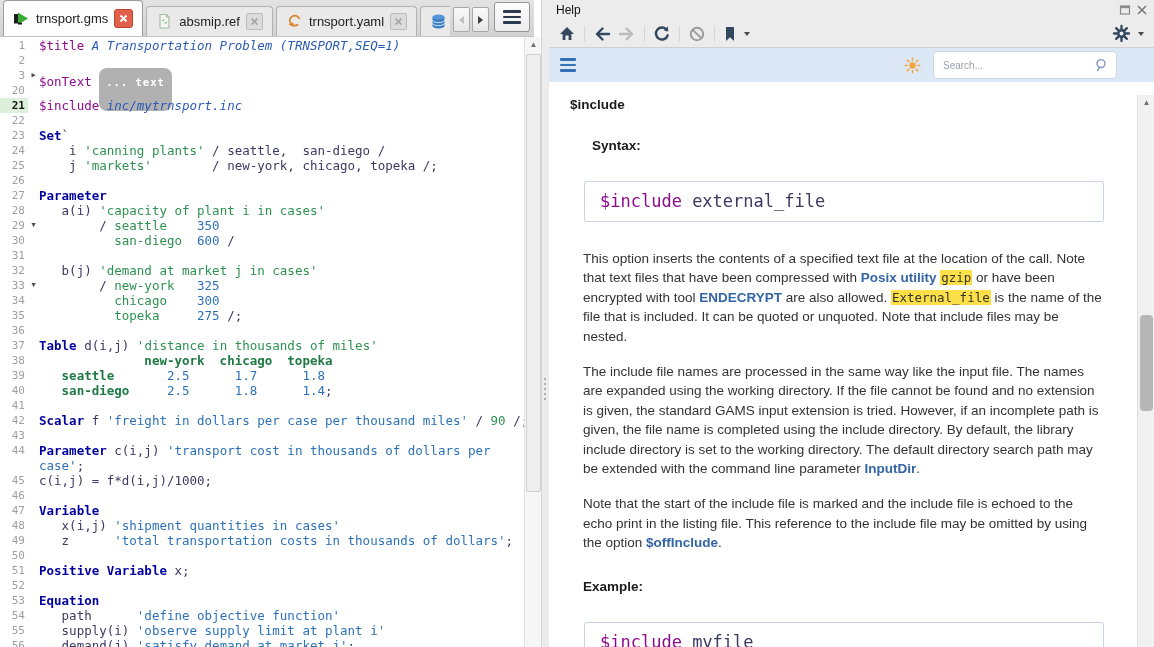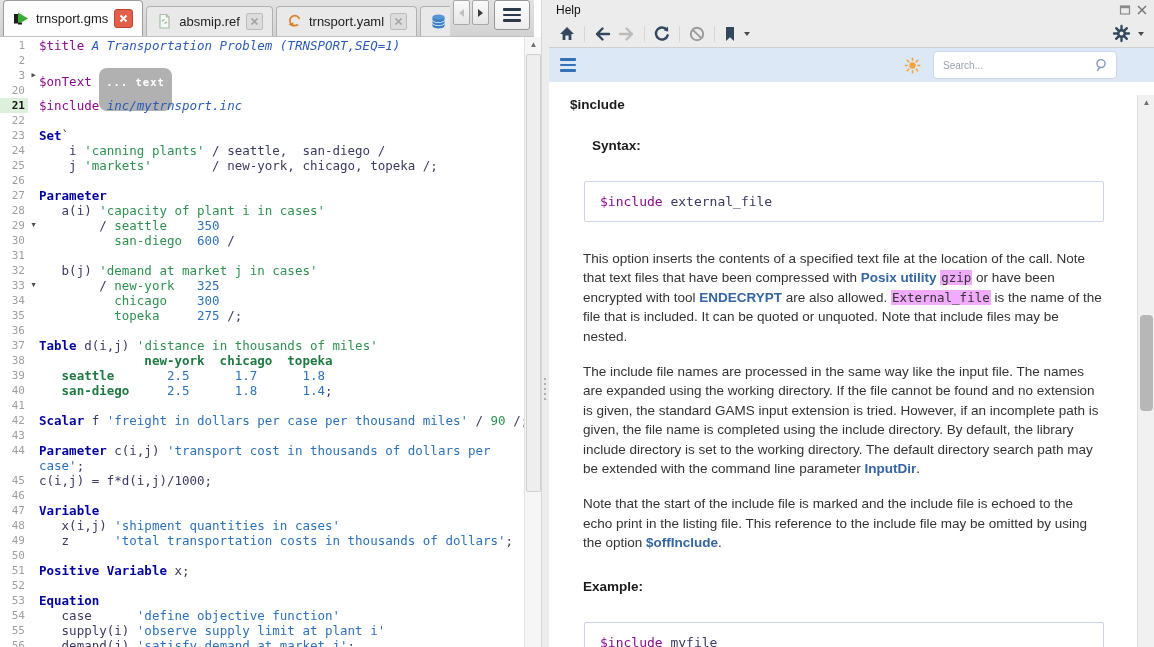--- a/index.html
+++ b/index.html
@@ -3,21 +3,21 @@
 <meta charset="utf-8">
 <style>
   html,body{margin:0;padding:0;background:#ececec;}
   .app{position:relative;width:1154px;height:647px;overflow:hidden;background:#ececec;
        font-family:"Liberation Sans",sans-serif;-webkit-font-smoothing:antialiased;}
 
   
   .left-pane{position:absolute;left:0;top:0;width:541px;height:647px;background:#fff;}
   .tabbar{position:absolute;left:0;top:0;width:534px;height:36px;
           background:linear-gradient(#e3e3e3,#d2d2d2);border-bottom:1px solid #c2c2c2;
-          display:flex;align-items:flex-start;}
+          display:flex;align-items:flex-end;}
   .tabs-strip{display:flex;align-items:flex-end;overflow:hidden;flex:1;height:36px;}
   .tab{display:flex;align-items:center;gap:6px;padding:0 9px;height:29px;flex:none;
        background:#e9e9e9;border:1px solid #b2b2b2;border-bottom:none;
        border-radius:4px 4px 0 0;margin-left:3px;font-size:13px;color:#222;white-space:nowrap;}
   .tab.active{height:35px;background:#fdfdfd;border-color:#9c9c9c;}
   .tab .ticon{width:17px;height:17px;flex:none;}
   .close-a{width:17px;height:17px;border-radius:3px;background:#e2604b;border:1px solid #bc4530;
            display:flex;align-items:center;justify-content:center;}
   .close-i{width:15px;height:15px;border-radius:2px;background:#dcdcdc;border:1px solid #bbb;
            display:flex;align-items:center;justify-content:center;}
@@ -80,25 +80,25 @@
   .searchbox input{border:none;outline:none;flex:1;font-size:10px;color:#333;min-width:0;
                    font-family:"Liberation Sans",sans-serif;background:transparent;}
   .searchbox input::placeholder{color:#9aa2ad;}
 
   .browser-content{position:absolute;left:0;right:17px;top:34px;bottom:0;overflow:hidden;
                    background:#fff;padding-left:21px;color:#333;}
   .doc-h1{font-size:13.5px;font-weight:bold;color:#1b1b1b;margin:15px 0 0 0;}
   .doc-sub{font-size:13.5px;font-weight:bold;color:#1b1b1b;margin:26px 12px 0 22px;}
   .codebox{margin:28px 0 0 14px;width:520px;box-sizing:border-box;background:#fff;
            border:1px solid #c9d4e8;border-radius:2px;padding:12px 15px;
-           font-family:"DejaVu Sans Mono",monospace;font-size:13px;line-height:15px;color:#333;}
+           font-family:"DejaVu Sans Mono",monospace;font-size:17px;line-height:15px;color:#333;}
   .doc-p{font-size:13.5px;line-height:19.4px;margin:16px 13px 0 13px;width:522px;}
   .doc-p:first-of-type{margin-top:27px;}
   .sg-link{color:#3465a4;font-weight:bold;}
-  .sg-code{font-family:"DejaVu Sans Mono",monospace;background:#f0abfc;font-size:12.5px;padding:0 1px;}
+  .sg-code{font-family:"DejaVu Sans Mono",monospace;background:#fde047;font-size:12.5px;padding:0 1px;}
   .hp-scroll{left:588px;top:47px;bottom:0;position:absolute;width:17px;background:#f1f1f1;border-left:1px solid #ddd;}
   .hp-thumb{position:absolute;left:2px;right:2px;top:220px;height:96px;background:#b7b7b7;border-radius:4px;}
 </style>
 </head>
 <body>
 
 <div class="app">
 
   <div class="left-pane">
     <div class="tabbar">
@@ -357,21 +357,21 @@
           <span class="codetxt"></span>
         </div>
         <div class="crow">
           <span class="gut">53</span>
           <span class="fold"></span>
           <span class="codetxt"><span class="sg-k">Equation</span></span>
         </div>
         <div class="crow">
           <span class="gut">54</span>
           <span class="fold"></span>
-          <span class="codetxt"><span class="sg-p">   case      </span><span class="sg-b">'define objective function'</span></span>
+          <span class="codetxt"><span class="sg-p">   path      </span><span class="sg-b">'define objective function'</span></span>
         </div>
         <div class="crow">
           <span class="gut">55</span>
           <span class="fold"></span>
           <span class="codetxt"><span class="sg-p">   supply(i) </span><span class="sg-b">'observe supply limit at plant i'</span></span>
         </div>
         <div class="crow">
           <span class="gut">56</span>
           <span class="fold"></span>
           <span class="codetxt"><span class="sg-p">   demand(j) </span><span class="sg-b">'satisfy demand at market j'</span><span class="sg-p">;</span></span>

